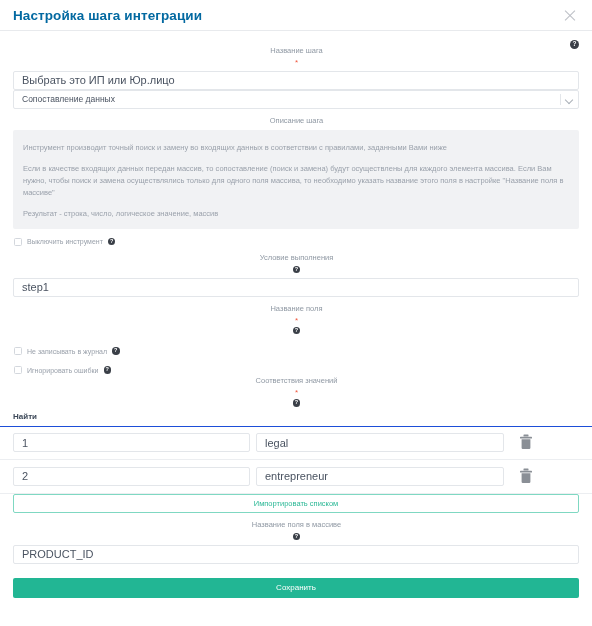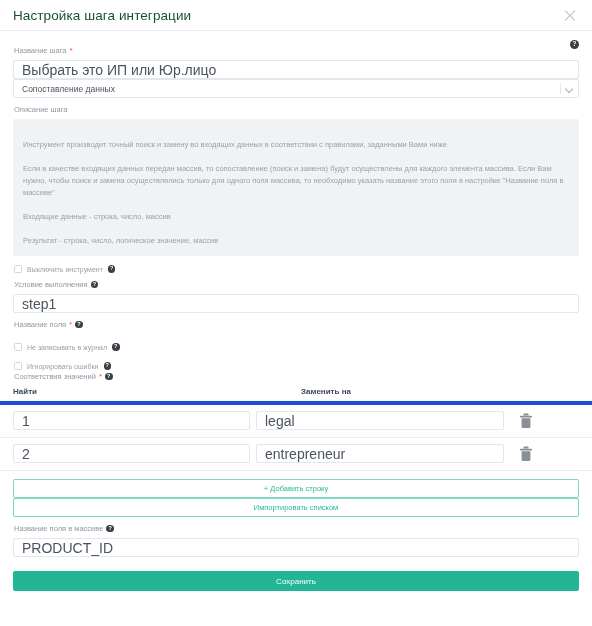--- a/index.html
+++ b/index.html
@@ -14,22 +14,22 @@
 
   
   .header {
     height: 31px;
     display: flex; align-items: center;
     padding: 0 14px 0 13px;
     border-bottom: 1px solid #e8eaed;
   }
   .modal-title {
     font-size: 13.5px;
-    font-weight: normal;
-    color: #14532d;
+    font-weight: bold;
+    color: #0369a1;
     letter-spacing: .1px;
     flex: 1;
   }
   .close-icon {
     width: 16px; height: 16px;
     position: relative;
     cursor: pointer;
     opacity: .45;
   }
   .close-icon::before, .close-icon::after {
@@ -41,20 +41,21 @@
 
   
   .body { padding: 8px 13px 0 13px; position: relative; }
 
   .field-label {
     font-size: 7.5px;
     color: #8f98a3;
     margin: 6px 0 4px 1px;
     display: flex; align-items: center; gap: 3px;
     line-height: 11px;
+    flex-direction: column;
   }
   .req { color: #f0583f; font-size: 8px; line-height: 7px; }
 
   .help-icon {
     display:inline-flex; align-items:center; justify-content:center;
     width: 7.5px; height: 7.5px; border-radius: 50%;
     background: #3a3f47; color: #fff;
     font-size: 5.5px; font-weight: bold;
     line-height: 1; cursor: pointer;
     font-family: "Liberation Sans", sans-serif;
@@ -62,21 +63,21 @@
   .help-icon-top {
     position: absolute; right: 13px; top: 9px;
     width: 9px; height: 9px; font-size: 6.5px;
   }
 
   .text-input {
     width: 100%; height: 19px;
     border: 1px solid #e3e6ea;
     border-radius: 2px;
     background: #fff;
-    font-size: 14px;
+    font-size: 11px;
     color: #4a5361;
     padding: 0 8px;
     font-family: "Liberation Sans", sans-serif;
     outline: none;
   }
   .text-input::placeholder { color: #b4bac2; }
 
   .select-wrap { position: relative; width: 100%; }
   .select-box {
     width: 100%; height: 19px;
@@ -102,43 +103,42 @@
   .desc-box {
     background: #f1f2f4;
     border-radius: 2px;
     padding: 8px 10px 9px 10px;
     margin-top: 3px;
   }
   .desc-p {
     font-size: 7.5px;
     color: #9aa1ab;
     line-height: 12px;
-    margin: 12px 0 9px 0;
+    margin: 4px 0 9px 0;
   }
   .desc-p:last-child { margin-bottom: 0; }
 
   .checkbox-row {
     display: flex; align-items: center; gap: 5px;
     margin: 9px 0 0 1px;
   }
   .cbox {
     width: 8px; height: 8px;
     border: 1px solid #d3d7dd;
     border-radius: 1.5px; background: #fff;
     cursor: pointer; flex: none;
   }
   .cb-label { font-size: 7px; color: #9aa1ab; }
 
   
   .map-head {
     display: flex;
     padding: 0 0 5px 0;
-    border-bottom: 4px solid #1d4ed8;
+    border-bottom: 1px solid #1d4ed8;
     margin-top: 5px;
-    gap: 45px;
   }
   .map-head span {
     font-size: 8px; font-weight: bold; color: #3c4858;
   }
   .col-a { width: 256px; padding-left: 13px; }
   .col-b { width: 248px; }
 
   .map-row {
     display: flex; align-items: center;
     padding: 6px 0 7px 0;
@@ -204,21 +204,20 @@
       <div class="chev"></div>
     </div>
 
     
     <div class="field-label">
       <span>Описание шага</span>
     </div>
     <div class="desc-box">
       <p class="desc-p">Инструмент производит точный поиск и замену во входящих данных в соответствии с правилами, заданными Вами ниже</p>
       <p class="desc-p">Если в качестве входящих данных передан массив, то сопоставление (поиск и замена) будут осуществлены для каждого элемента массива. Если Вам нужно, чтобы поиск и замена осуществлялись только для одного поля массива, то необходимо указать название этого поля в настройке "Название поля в массиве"</p>
-      <p class="desc-p">Входящие данные - строка, число, массив</p>
       <p class="desc-p">Результат - строка, число, логическое значение, массив</p>
     </div>
 
     
     <div class="checkbox-row">
       <div class="cbox"></div>
       <span class="cb-label">Выключить инструмент</span>
       <span class="help-icon">?</span>
     </div>
 
@@ -254,21 +253,20 @@
     <div class="field-label" style="margin-top:1px;">
       <span>Соответствия значений</span>
       <span class="req">*</span>
       <span class="help-icon">?</span>
     </div>
   </div>
 
   <div>
     <div class="map-head">
       <span class="col-a">Найти</span>
-      <span class="col-b">Заменить на</span>
     </div>
 
     <div class="map-row">
       <div class="cell-a">
         <input class="text-input" value="1" style="">
       </div>
       <div class="cell-b">
         <input class="text-input" value="legal" style="">
       </div>
       <div class="cell-c">
@@ -291,21 +289,20 @@
         <svg class="trash-icon" viewBox="0 0 14 16">
           <rect x="4.5" y="0.5" width="5" height="2" rx="0.5" fill="#8a8f96"></rect>
           <rect x="1" y="2.8" width="12" height="1.7" rx="0.6" fill="#8a8f96"></rect>
           <path d="M2.6 5.2 h8.8 v8.6 a1.2 1.2 0 0 1 -1.2 1.2 h-6.4 a1.2 1.2 0 0 1 -1.2 -1.2 z" fill="#8a8f96"></path>
         </svg>
       </div>
     </div>
   </div>
 
   <div class="body" style="padding-top:0;">
-    <div class="outline-btn">+ Добавить строку</div>
     <div class="outline-btn tight">Импортировать списком</div>
 
     <div class="field-label">
       <span>Название поля в массиве</span>
       <span class="help-icon">?</span>
     </div>
     <input class="text-input" value="PRODUCT_ID" style="">
 
     <div class="save-btn">Сохранить</div>
   </div>

